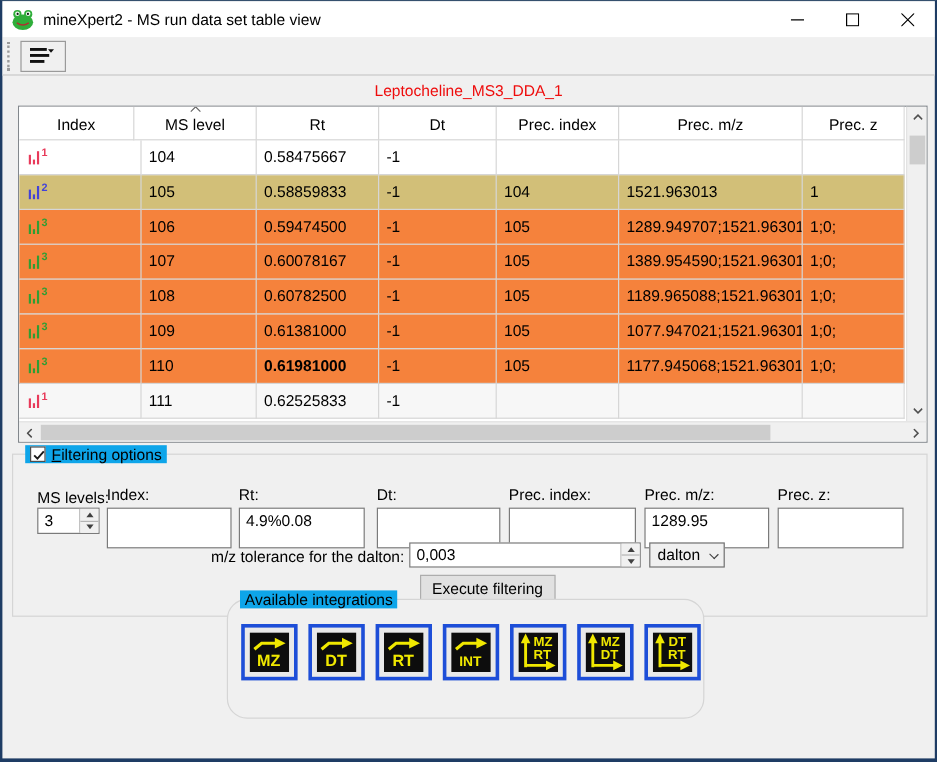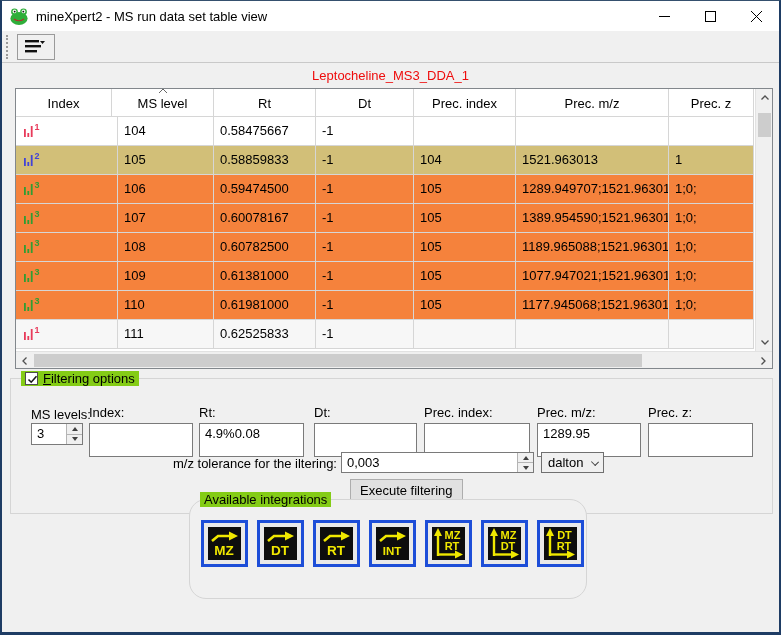--- a/index.html
+++ b/index.html
@@ -33,21 +33,21 @@
   .bg-white { background:#ffffff; } .bg-alt { background:#f7f7f7; }
   .bg-khaki { background:#d2bf78; } .bg-orange { background:#f5823c; }
   
   .vscroll { position:absolute; right:0; top:0; width:17px; height:262px; background:#f0f0f0; border-left:1px solid #e2e2e2; }
   .hscroll { position:absolute; left:0; bottom:0; width:756px; height:17px; background:#f0f0f0; border-top:1px solid #e2e2e2; }
   .sb-btn { position:absolute; width:17px; height:17px; display:flex; align-items:center; justify-content:center; color:#505050; font-size:9px; }
   .vthumb { position:absolute; left:2px; top:24px; width:13px; height:24px; background:#cdcdcd; }
   .hthumb { position:absolute; top:2px; left:18px; width:608px; height:13px; background:#cdcdcd; }
   
   .groupbox { position:absolute; border:1px solid #d5d5d5; background:#f0f0f0; }
-  .gb-legend { position:absolute; top:-8px; left:10px; background:#84cc16; padding:0 4px; font-size:13px; color:#000; display:flex; align-items:center; gap:5px; }
+  .gb-legend { position:absolute; top:-8px; left:10px; background:#0ea5e9; padding:0 4px; font-size:13px; color:#000; display:flex; align-items:center; gap:5px; }
   .mnemonic { text-decoration:underline; }
   .filter-group { left:8px; top:377px; width:763px; height:136px; }
   .int-group   { left:187px; top:498px; width:398px; height:100px;border-radius:17px; }
   
   .f-label { position:absolute; top:26px; font-size:13px; color:#000; }
   .f-input { position:absolute; top:44px; height:34px; background:#fff; border:1px solid #7a7a7a; font-size:13px; padding:0 5px; line-height:20px; color:#000; }
   .ms-label { left:20px; top:28px; }
   .spinbox { position:absolute; display:flex; background:#fff; border:1px solid #7a7a7a; }
   .spin-val { flex:1; font-size:13px; padding-left:5px; line-height:20px; color:#000; overflow:hidden; }
   .spin-btns { width:16px; border-left:1px solid #b4b4b4; display:flex; flex-direction:column; }
@@ -217,21 +217,21 @@
             <div class="tcell" style="width: 85px;">1;0;</div>
           </div>
           <div class="trow bg-orange">
             <div class="tcell" style="width: 102px;"><svg width="20" height="17" viewBox="0 0 20 17" style="vertical-align:middle;margin-top:-3px;">
                 <rect x="2" y="7" width="1.8" height="8" fill="#2f9e33"></rect>
                 <rect x="5.4" y="11" width="1.8" height="4" fill="#2f9e33"></rect>
                 <rect x="8.8" y="4" width="1.8" height="11" fill="#2f9e33"></rect>
                 <text x="12.5" y="8" font-size="9" font-weight="bold" fill="#2f9e33" font-family="Liberation Sans, sans-serif">3</text>
               </svg></div>
             <div class="tcell" style="width: 96px;">110</div>
-            <div class="tcell" style="width: 102px;">0.61981000</div>
+            <div class="tcell" style="width: 102px; font-weight: bold;">0.61981000</div>
             <div class="tcell" style="width: 98px;">-1</div>
             <div class="tcell" style="width: 102px;">105</div>
             <div class="tcell" style="width: 153px;">1177.945068;1521.963013</div>
             <div class="tcell" style="width: 85px;">1;0;</div>
           </div>
           <div class="trow bg-alt">
             <div class="tcell" style="width: 102px;"><svg width="20" height="17" viewBox="0 0 20 17" style="vertical-align:middle;margin-top:-3px;">
                 <rect x="2" y="7" width="1.8" height="8" fill="#e83a5a"></rect>
                 <rect x="5.4" y="11" width="1.8" height="4" fill="#e83a5a"></rect>
                 <rect x="8.8" y="4" width="1.8" height="11" fill="#e83a5a"></rect>
@@ -305,21 +305,21 @@
         <div class="f-label" style="left: 303px;">Dt:</div>
         <div class="f-input" style="left: 303px; width: 103px;"></div>
         <div class="f-label" style="left: 413px;">Prec. index:</div>
         <div class="f-input" style="left: 413px; width: 106px;"></div>
         <div class="f-label" style="left: 526px;">Prec. m/z:</div>
         <div class="f-input" style="left: 526px; width: 104px;">1289.95</div>
         <div class="f-label" style="left: 637px;">Prec. z:</div>
         <div class="f-input" style="left: 637px; width: 105px;"></div>
       </div>
 
-    <div class="tol-label">m/z tolerance for the iltering:</div>
+    <div class="tol-label">m/z tolerance for the dalton:</div>
     <div class="spinbox tol-spin">
       <div class="spin-val">0,003</div>
       <div class="spin-btns">
         <div class="spin-b">
             <span class="tri-up"></span>
           </div>
         <div class="spin-b">
             <span class="tri-dn"></span>
           </div>
       </div>

